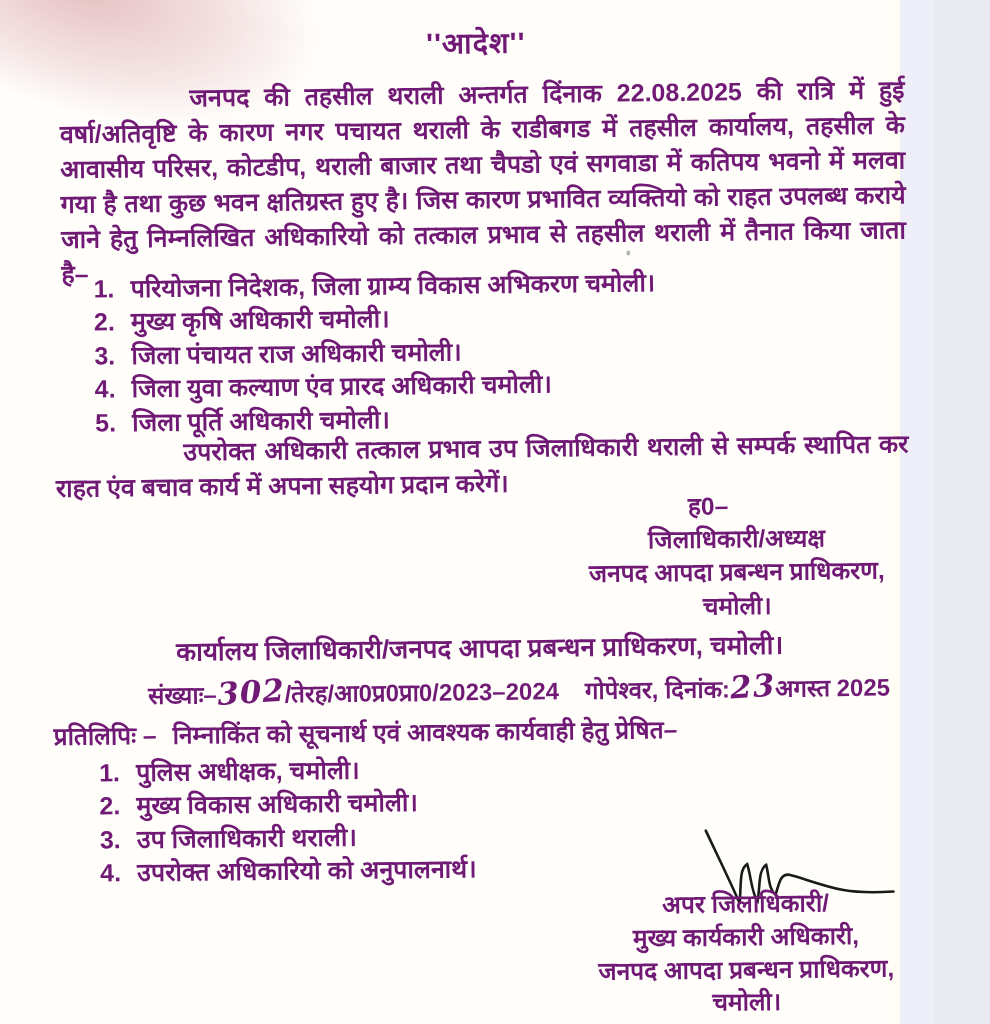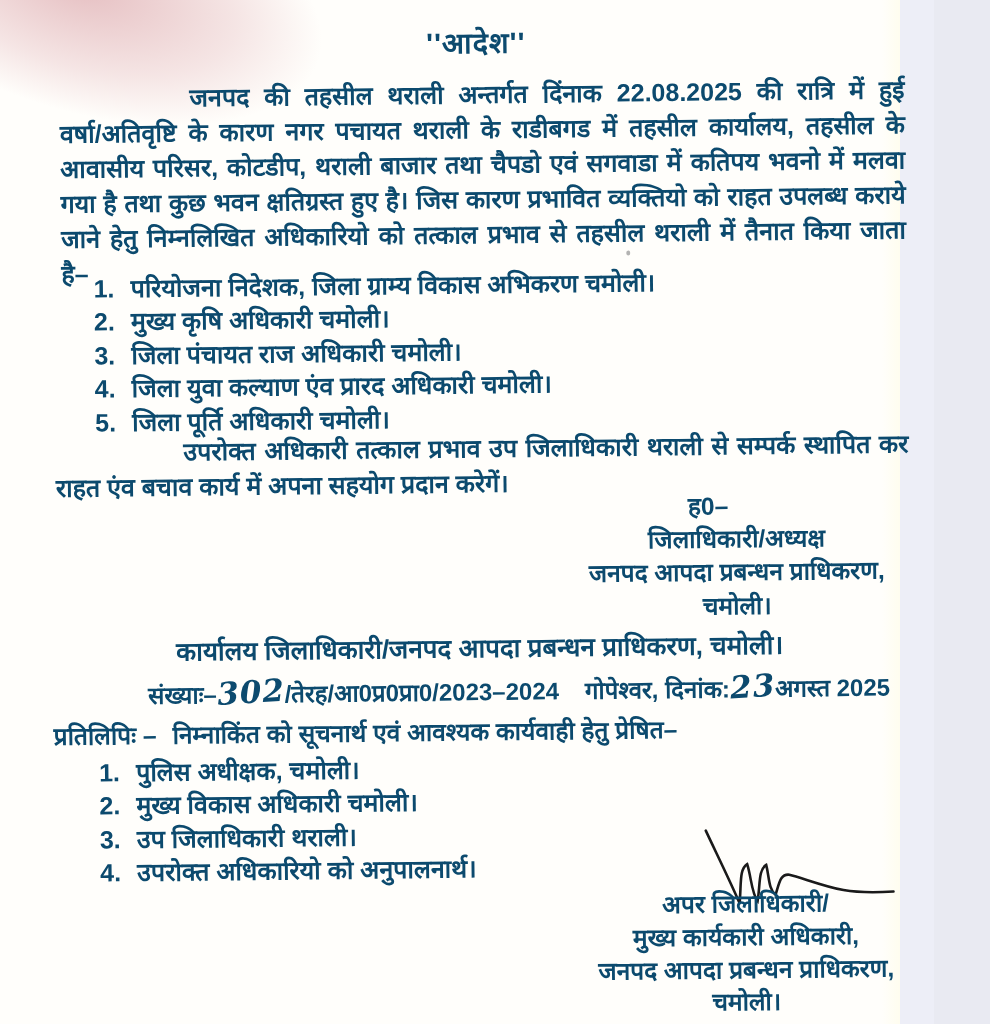--- a/index.html
+++ b/index.html
@@ -1,17 +1,17 @@
 <!DOCTYPE html>
 <html><head>
 <meta charset="utf-8">
 <style>
   html,body{margin:0;padding:0;background:#e9eaf2;}
   .page{position:relative;width:934px;height:1024px;background:#fffefb;overflow:hidden;
-        font-family:"Liberation Sans",sans-serif;color:#0c4a6e;}
+        font-family:"Liberation Sans",sans-serif;color:#701a75;}
   .edge-strip{position:absolute;top:0;right:0;width:34px;height:100%;background:#edeef7;}
   .edge-fade{position:absolute;top:0;right:34px;width:18px;height:100%;
         background:linear-gradient(90deg, rgba(255,253,240,0), #fffdef);}
   .smudge{position:absolute;left:-50px;top:-55px;width:370px;height:185px;pointer-events:none;
         background:radial-gradient(ellipse at 32% 32%, rgba(205,130,138,0.5), rgba(210,140,148,0.22) 45%, rgba(210,140,148,0) 70%);
         transform:rotate(17deg);}
   .content{position:absolute;left:0;top:0;width:990px;height:1024px;transform:rotate(-0.65deg);transform-origin:50% 40%;}
 
   .title{position:absolute;top:22px;left:0;width:960px;text-align:center;
         font-size:29px;font-weight:700;letter-spacing:1px;}

